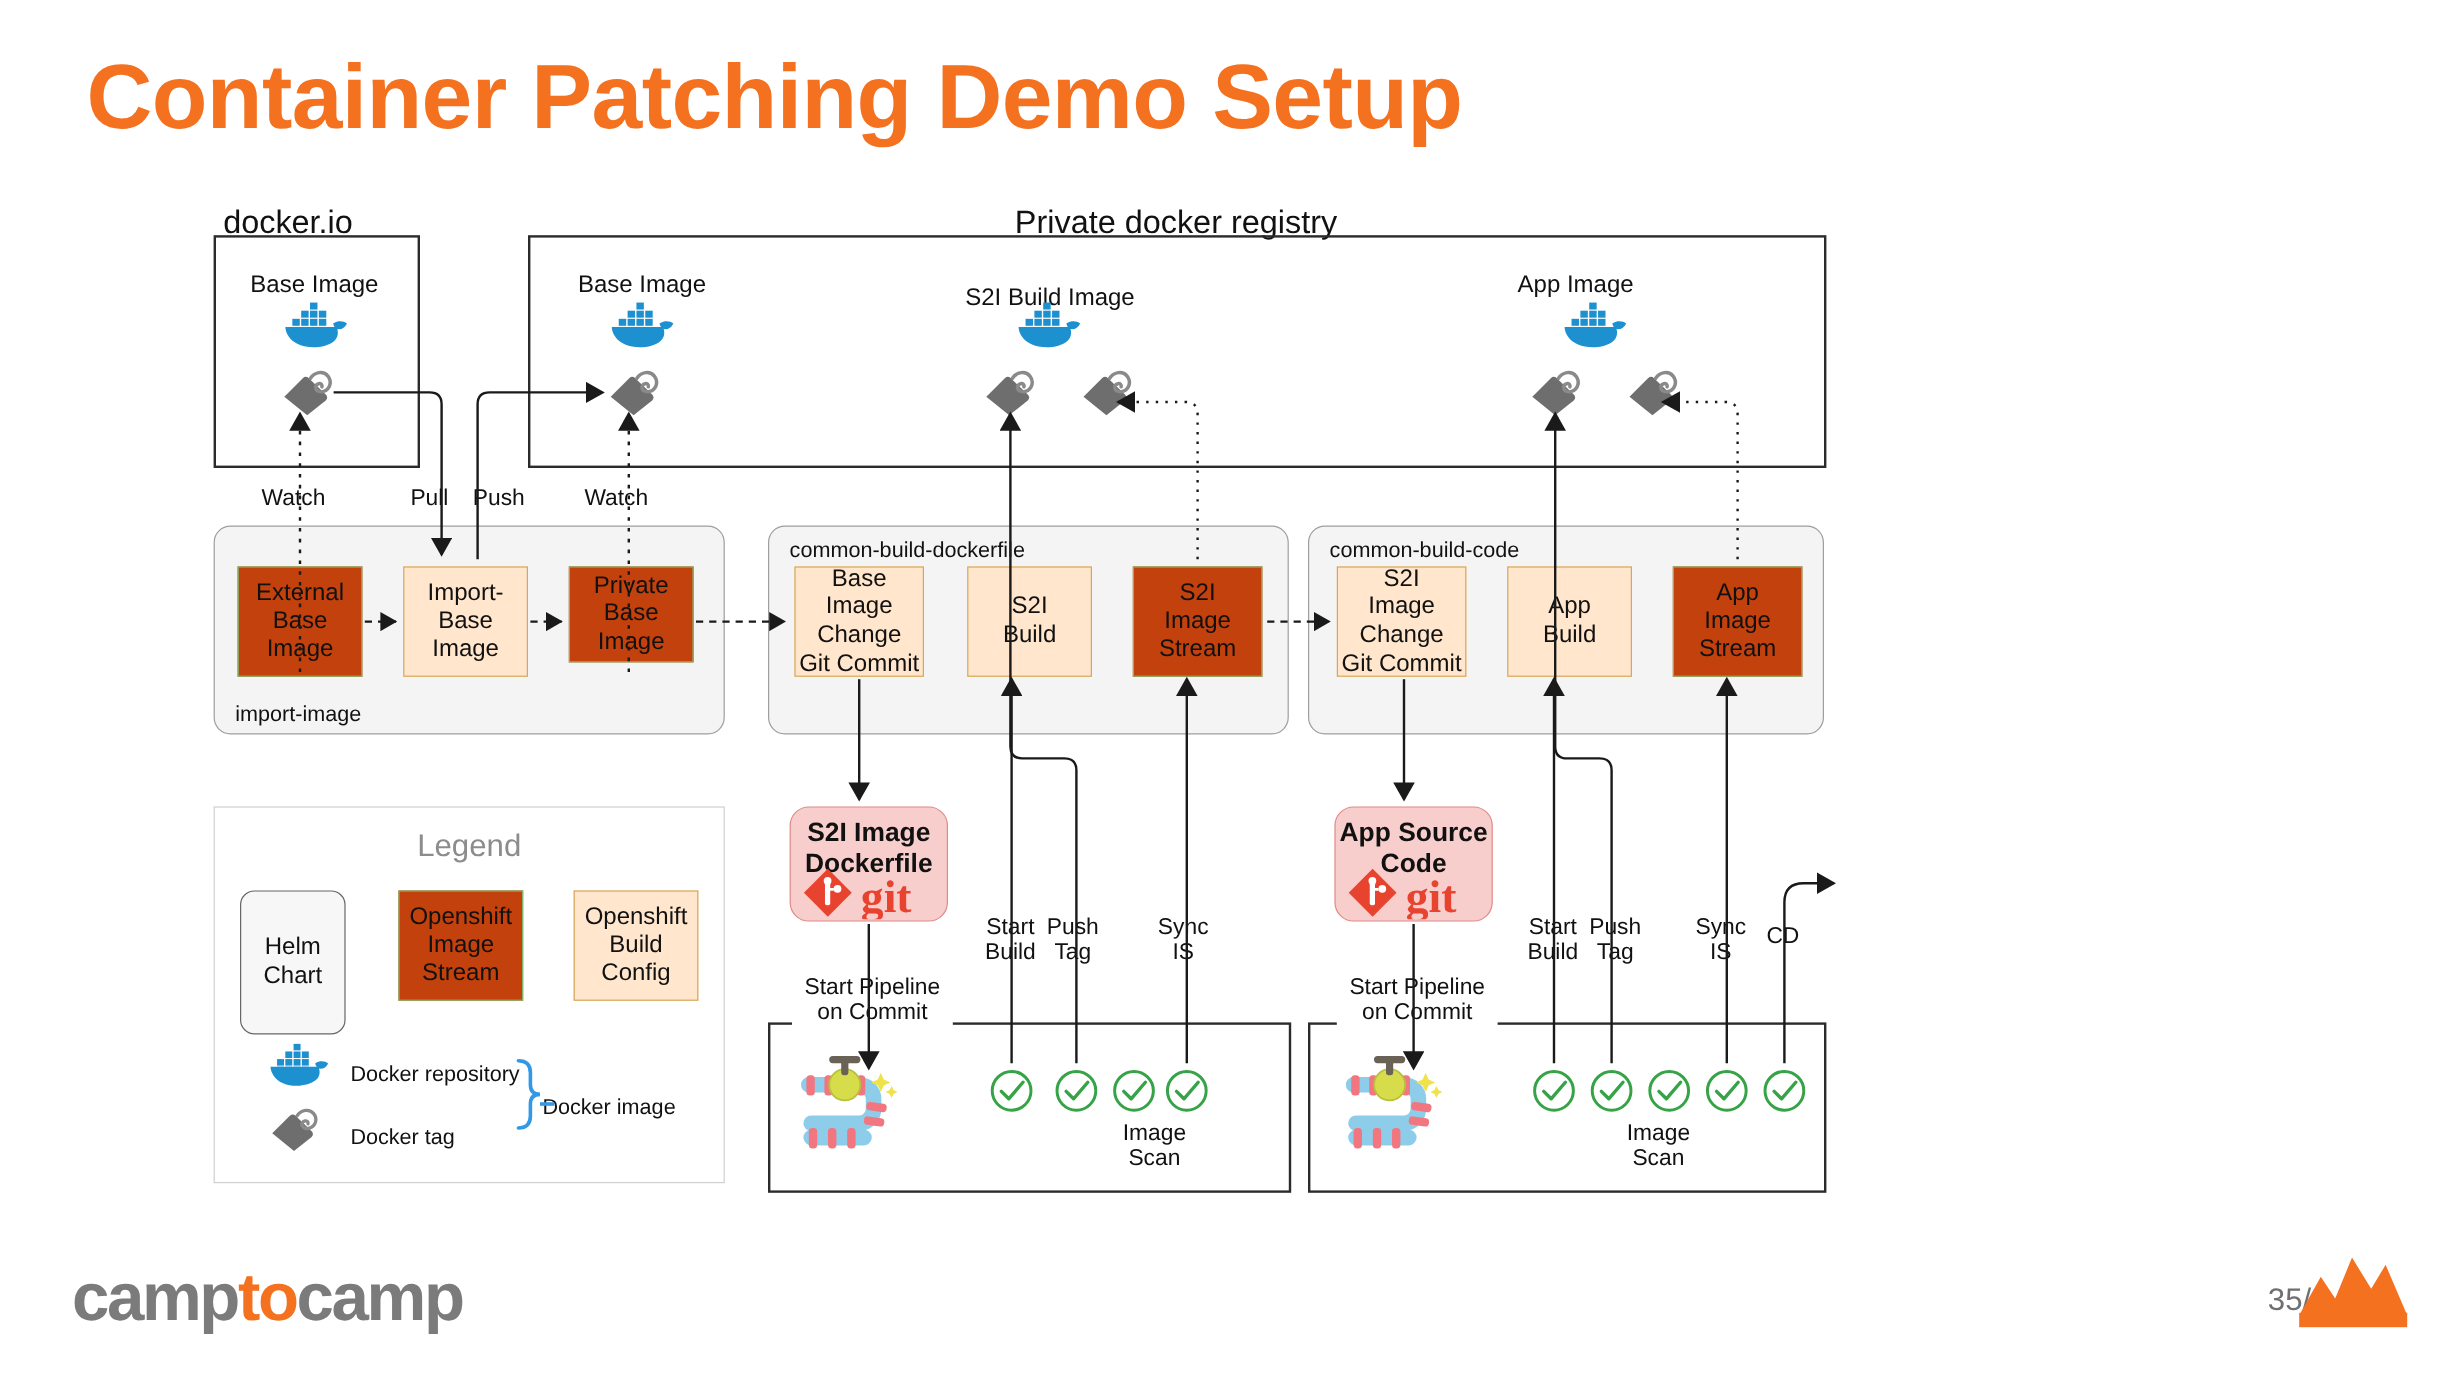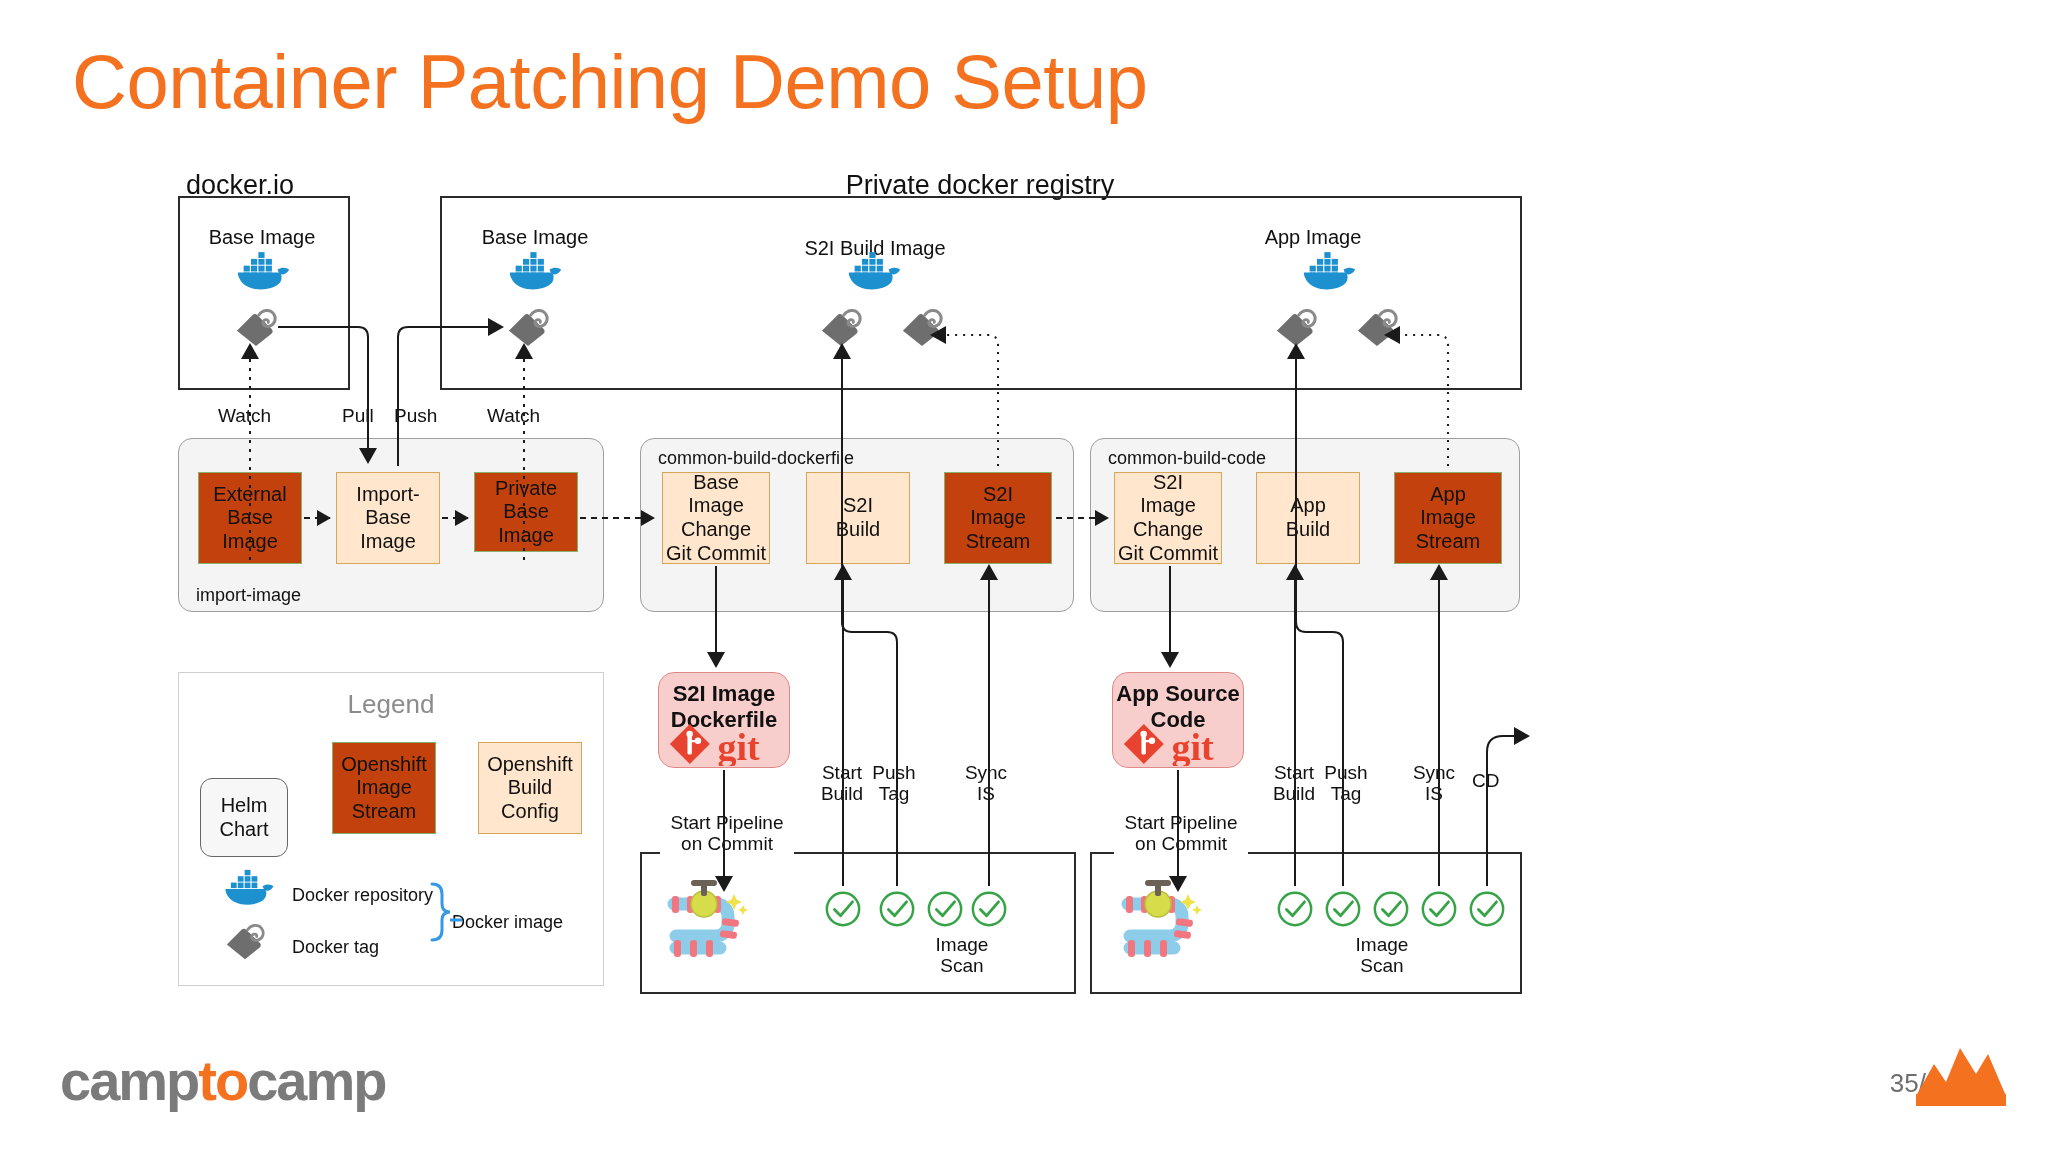--- a/index.html
+++ b/index.html
@@ -9,21 +9,21 @@
     font-family:"Liberation Sans", sans-serif;
     position:relative;
     overflow:hidden;
     color:#111;
   }
   .slide{position:absolute;inset:0;}
 
   
   #title{
     position:absolute;left:72px;top:38px;
-    font-size:76px;font-weight:400;letter-spacing:-0.5px;
+    font-size:76px;font-weight:700;letter-spacing:-0.5px;
     color:#f4711f;white-space:nowrap;
   }
   .lbl{position:absolute;font-size:19px;color:#111;line-height:1.12;text-align:center;
        background:#fff;padding:0 2px;white-space:nowrap;}
   .lbl.two{white-space:normal;}
 
   
   .reg-frame{position:absolute;border:2px solid #2b2b2b;background:transparent;}
   .reg-title{position:absolute;font-size:27px;color:#111;text-align:center;white-space:nowrap;}
 
@@ -102,21 +102,21 @@
     <span>S2I Image<br>Dockerfile</span>
   </div>
   <div class="node pink" style="left:1112px;top:672px;width:132px;height:96px;flex-direction:column;padding-top:8px;justify-content:flex-start;">
     <span>App Source<br>Code</span>
   </div>
 
   <div id="legend" style="left:178px;top:672px;width:424px;height:312px;">
     <div id="legend-title" style="top:16px;">Legend</div>
   </div>
 
-  <div class="node white" style="left:200px;top:742px;width:88px;height:79px;margin-top:36px;">Helm<br>Chart</div>
+  <div class="node white" style="left:200px;top:742px;width:88px;height:120px;">Helm<br>Chart</div>
   <div class="node green" style="left:332px;top:742px;width:104px;height:92px;">Openshift<br>Image<br>Stream</div>
   <div class="node orange" style="left:478px;top:742px;width:104px;height:92px;">Openshift<br>Build<br>Config</div>
 
   <div class="legend-text" style="left:292px;top:885px;">Docker repository</div>
   <div class="legend-text" style="left:292px;top:937px;">Docker tag</div>
   <div class="legend-text" style="left:452px;top:912px;">Docker image</div>
 
   <div class="scan-frame" style="left:640px;top:852px;width:432px;height:138px;"></div>
   <div class="scan-frame" style="left:1090px;top:852px;width:428px;height:138px;"></div>
 

